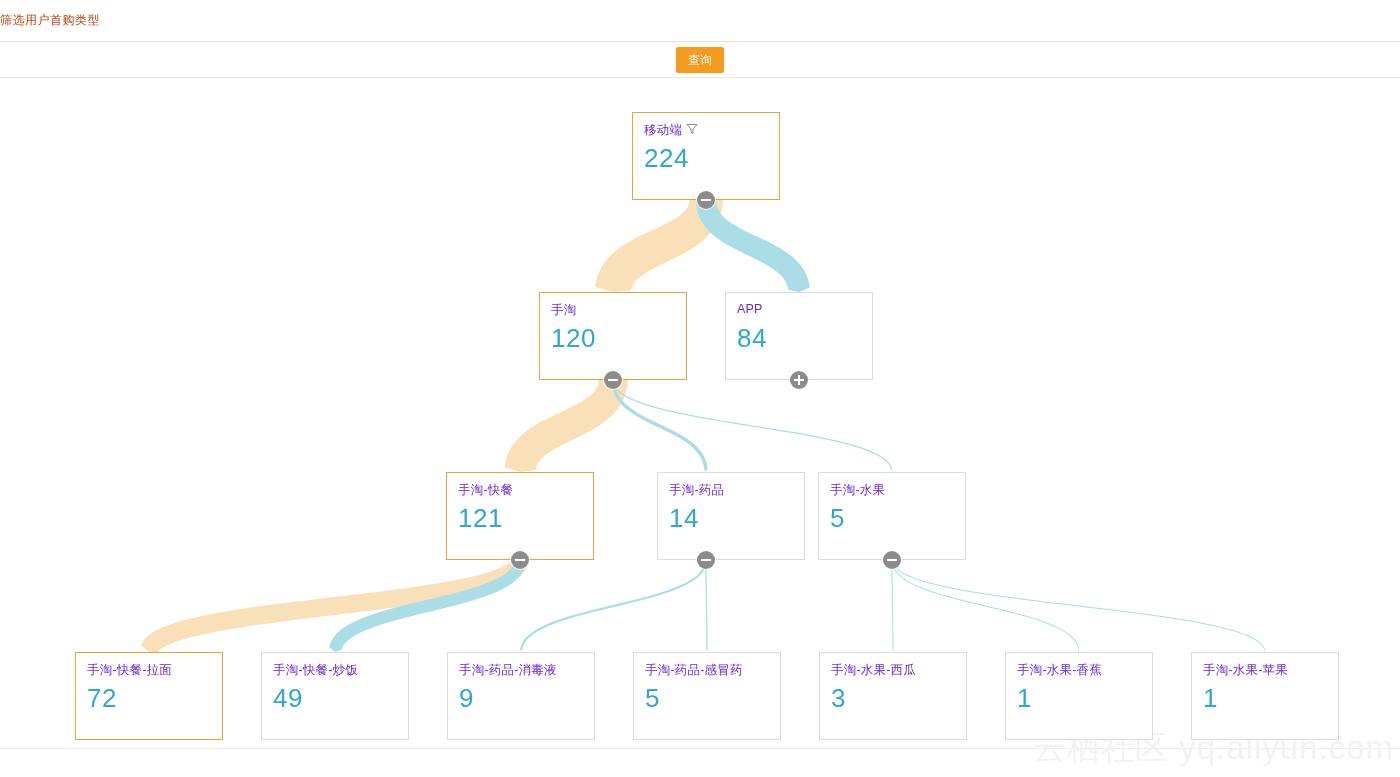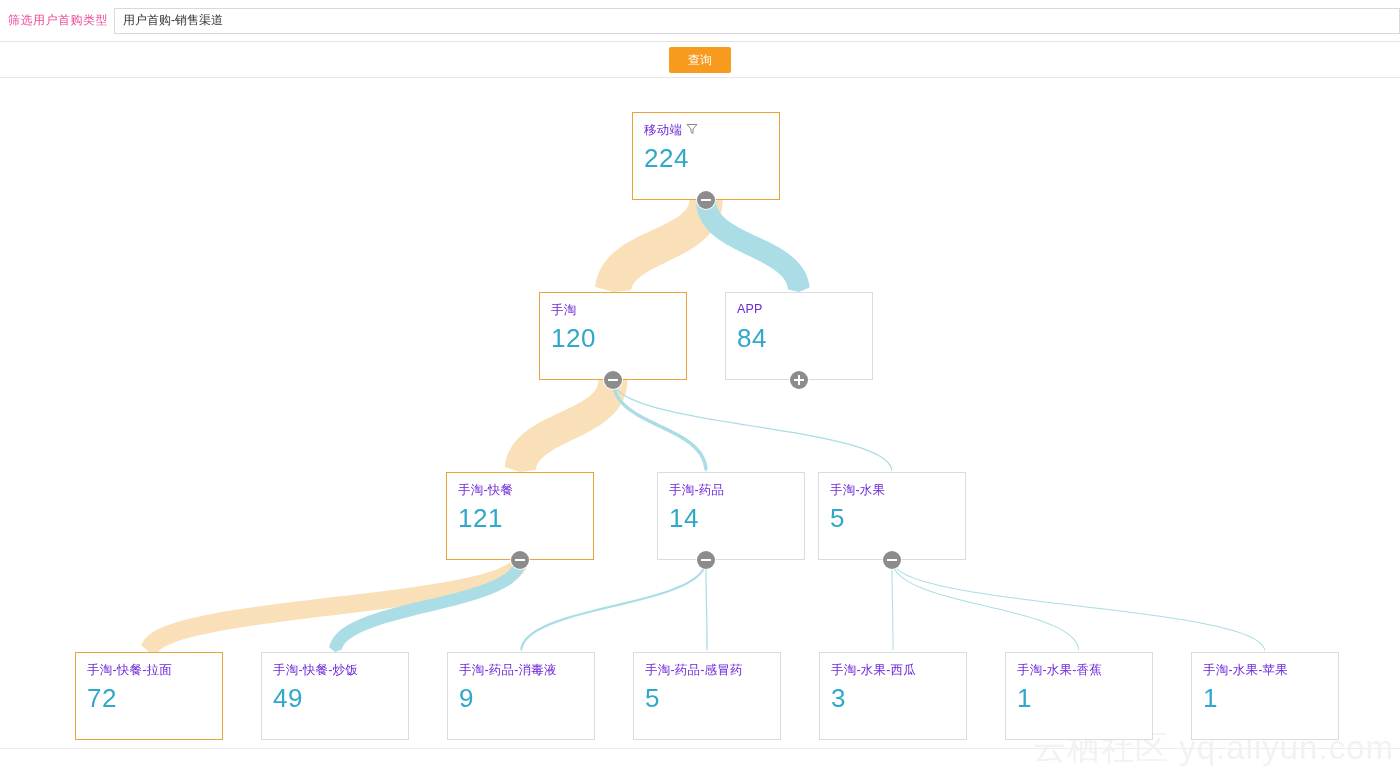--- a/index.html
+++ b/index.html
@@ -13,22 +13,22 @@
 
   
   #filter-bar {
     position: absolute; left: 0; top: 0;
     width: 1400px; height: 42px;
     border-bottom: 1px solid #e6e6e6;
     display: flex; align-items: center;
     background: #fff;
   }
   #filter-label {
-    font-size: 12px; color: #ec4899;
-    padding-left: 8px; padding-right: 6px;
+    font-size: 12px; color: #c2410c;
+    padding-left: 0; padding-right: 6px;
     white-space: nowrap; letter-spacing: .5px;
   }
   #filter-input {
     flex: 1 1 auto;
     height: 26px;
     border: 1px solid #d9d9d9;
     background: #fff;
     font-size: 12px;
     color: #333;
     padding: 0 8px;
@@ -40,21 +40,21 @@
     position: absolute; left: 0; top: 42px;
     width: 1400px; height: 36px;
     border-bottom: 1px solid #e6e6e6;
     display: flex; align-items: center; justify-content: center;
     background: #fff;
   }
   #query-button {
     background: #f79a1e;
     color: #ffffff;
     border: none;
-    width: 62px; height: 26px;
+    width: 48px; height: 26px;
     font-size: 12px;
     line-height: 26px;
     text-align: center;
     cursor: pointer;
     border-radius: 2px;
     font-family: "Liberation Sans", "DejaVu Sans", sans-serif;
     padding: 0;
   }
 
   
@@ -141,21 +141,20 @@
     width: 1400px; height: 1px;
     background: #ededed;
     z-index: 0;
   }
 </style>
 </head>
 <body>
 
 <div id="filter-bar">
   <span id="filter-label">筛选用户首购类型</span>
-  <input id="filter-input" type="text" value="用户首购-销售渠道" style="">
 </div>
 
 <div id="query-bar">
   <button id="query-button">查询</button>
 </div>
 
 <div id="tree-canvas">
   <svg id="links-svg" viewBox="0 0 1400 698" preserveAspectRatio="none">
       <path d="M689.28,120.97 L689.16,122.79 L688.89,124.38 L688.48,125.82 L687.94,127.16 L687.25,128.48 L686.38,129.82 L685.31,131.19 L684.01,132.62 L682.46,134.09 L680.67,135.60 L678.63,137.13 L676.37,138.67 L673.88,140.23 L671.20,141.79 L668.34,143.35 L665.32,144.91 L662.15,146.47 L658.87,148.04 L655.49,149.63 L652.02,151.24 L648.48,152.88 L644.90,154.57 L641.28,156.30 L637.64,158.11 L634.00,160.00 L630.37,161.99 L626.76,164.10 L623.20,166.35 L619.68,168.77 L616.24,171.40 L612.90,174.25 L609.69,177.36 L606.64,180.77 L603.81,184.50 L601.26,188.56 L599.05,192.95 L597.26,197.64 L595.94,202.59 L595.12,207.74 L613.00,213.00 L613.00,213.00 L631.22,211.28 L631.41,209.81 L631.72,208.49 L632.15,207.23 L632.73,205.99 L633.49,204.71 L634.46,203.36 L635.66,201.95 L637.11,200.47 L638.82,198.94 L640.78,197.38 L642.98,195.79 L645.40,194.19 L648.03,192.58 L650.85,190.97 L653.83,189.35 L656.95,187.72 L660.20,186.08 L663.55,184.43 L666.98,182.76 L670.48,181.05 L674.03,179.31 L677.61,177.51 L681.21,175.64 L684.81,173.69 L688.39,171.65 L691.95,169.48 L695.46,167.18 L698.90,164.72 L702.27,162.06 L705.53,159.19 L708.65,156.07 L711.59,152.68 L714.32,148.98 L716.76,144.97 L718.85,140.66 L720.54,136.06 L721.77,131.22 L722.50,126.19 L722.72,121.03 Z" fill="#fae0b8"></path>
       <path d="M695.97,121.02 L696.17,125.51 L696.81,129.85 L697.87,134.01 L699.33,137.96 L701.14,141.67 L703.27,145.15 L705.66,148.38 L708.28,151.38 L711.09,154.17 L714.05,156.77 L717.15,159.20 L720.36,161.48 L723.66,163.63 L727.04,165.67 L730.48,167.62 L733.97,169.49 L737.48,171.30 L741.00,173.05 L744.52,174.77 L748.01,176.46 L751.46,178.12 L754.86,179.78 L758.18,181.44 L761.41,183.10 L764.52,184.77 L767.50,186.46 L770.32,188.17 L772.98,189.90 L775.44,191.66 L777.70,193.43 L779.73,195.23 L781.54,197.03 L783.11,198.84 L784.45,200.66 L785.56,202.50 L786.47,204.38 L787.17,206.32 L787.68,208.36 L788.00,210.57 L799.00,213.00 L799.00,213.00 L809.66,208.45 L808.97,204.03 L807.85,199.81 L806.33,195.80 L804.45,192.04 L802.25,188.54 L799.80,185.29 L797.12,182.28 L794.26,179.49 L791.24,176.91 L788.10,174.50 L784.85,172.24 L781.51,170.12 L778.10,168.11 L774.63,166.19 L771.12,164.36 L767.59,162.59 L764.04,160.87 L760.50,159.19 L756.99,157.54 L753.51,155.92 L750.10,154.30 L746.75,152.68 L743.50,151.05 L740.37,149.42 L737.36,147.76 L734.50,146.08 L731.81,144.38 L729.31,142.64 L727.01,140.89 L724.92,139.11 L723.06,137.31 L721.43,135.49 L720.03,133.65 L718.85,131.78 L717.88,129.86 L717.11,127.87 L716.54,125.75 L716.17,123.47 L716.03,120.98 Z" fill="#aadde5"></path>

